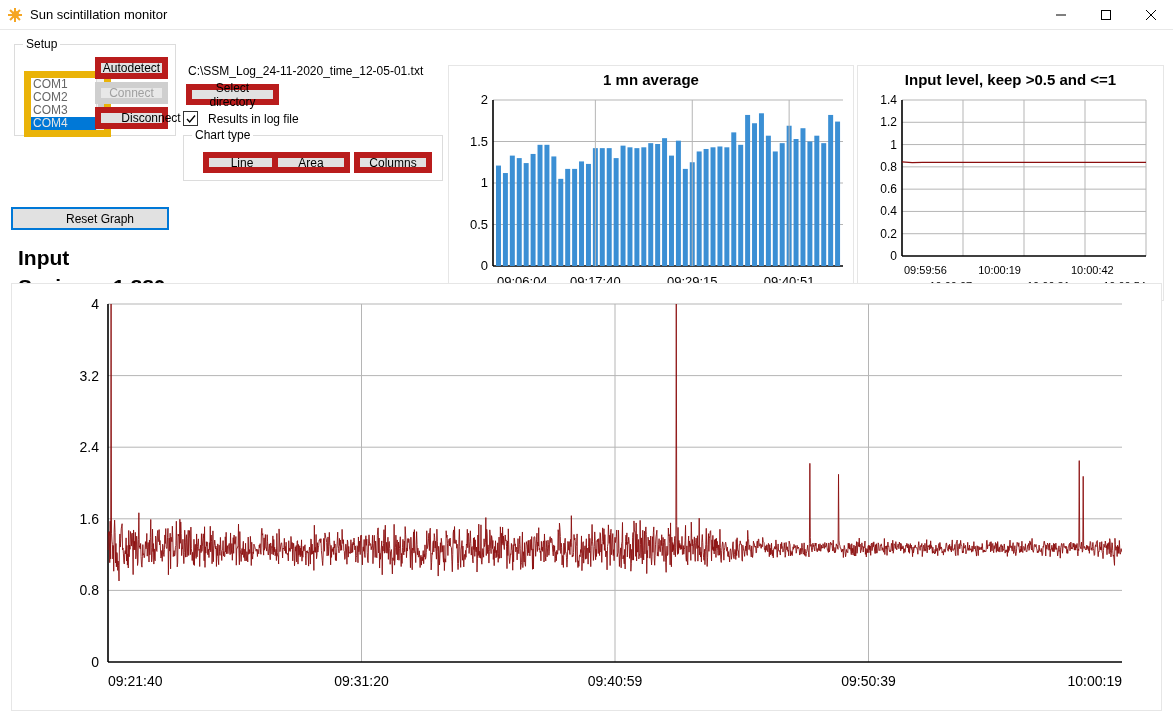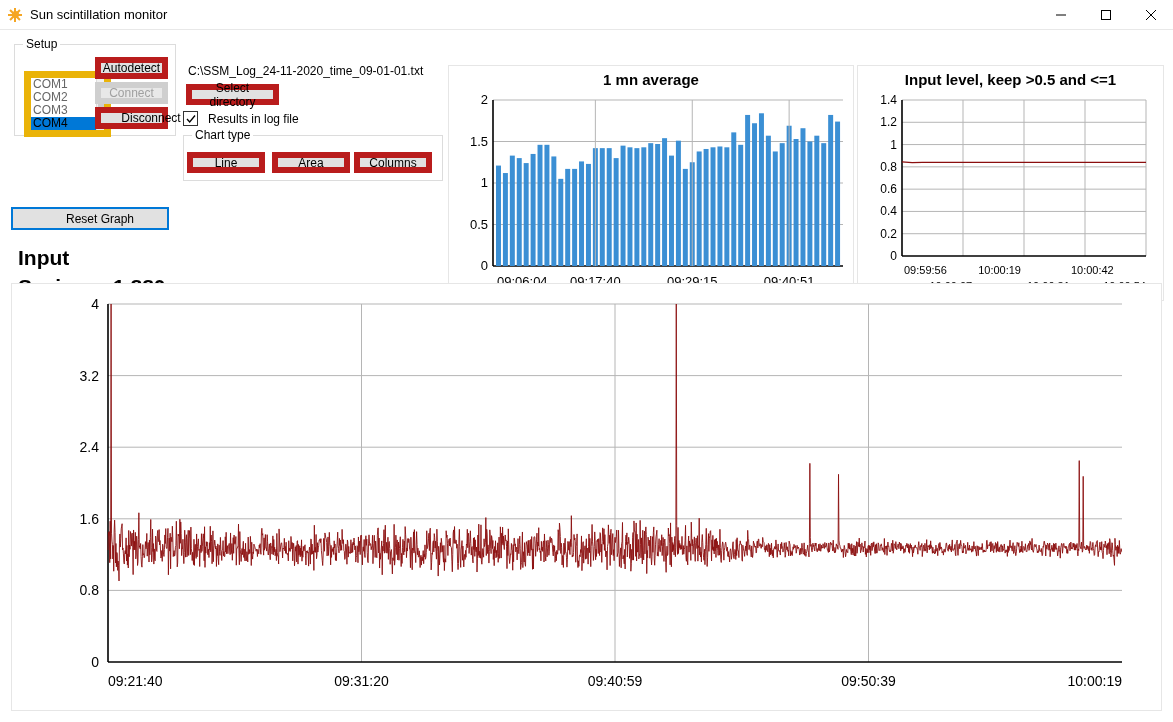--- a/index.html
+++ b/index.html
@@ -61,21 +61,21 @@
   
   #comlist{
     position:absolute;left:9px;top:26px;width:73px;height:52px;
     border:7px solid #eab308;background:#fff;overflow:hidden;
     box-sizing:content-box;
   }
   .comitem{
     height:13px;line-height:13px;font-size:12px;padding-left:2px;color:#666;
     white-space:nowrap;
   }
-  .comitem.sel{background:#0078d7;color:#000000;}
+  .comitem.sel{background:#0078d7;color:#e5e5e5;}
   #comscroll{
     position:absolute;left:65px;top:0px;width:14px;height:52px;
     background:#f0f0f0;border-left:1px solid #dcdcdc;
   }
   .sbarrow{width:14px;height:13px;display:flex;align-items:center;justify-content:center;color:#555;font-size:8px;}
   #sbthumb{position:absolute;left:1px;top:14px;width:12px;height:20px;background:#cdcdcd;}
   
   .readout-label{font-family:"Liberation Sans",sans-serif;font-weight:bold;font-size:21px;}
   .readout-value{font-family:"Liberation Sans",sans-serif;font-weight:bold;font-size:21px;}
   
@@ -168,34 +168,34 @@
   <div style="position:absolute;left:100px;top:216px;margin-top:48px;">
     <span class="readout-value">0.840</span>
   </div>
   <div style="position:absolute;left:18px;top:245px;">
     <span class="readout-label">Seeing</span>
   </div>
   <div style="position:absolute;left:113px;top:245px;">
     <span class="readout-value">1.880</span>
   </div>
 
-  <div style="position:absolute;left:188px;top:34px;font-size:12px;">C:\SSM_Log_24-11-2020_time_09-01-01.txt</div>
+  <div style="position:absolute;left:188px;top:34px;font-size:12px;">C:\SSM_Log_24-11-2020_time_12-05-01.txt</div>
   <div class="btn" style="position:absolute;left:186px;top:54px;width:93px;height:21px;">Select directory</div>
   <div style="position:absolute;left:183px;top:81px;display:flex;align-items:center;gap:10px;">
     <span class="cbbox">
       <svg width="10" height="10" viewBox="0 0 10 10">
           <polyline points="1,5 3.7,8 9,1.5" fill="none" stroke="#000" stroke-width="1.3"></polyline>
         </svg>
     </span>
     <span>Results in log file</span>
   </div>
 
   <div class="groupbox" style="left:183px;top:105px;width:258px;height:44px;">
     <div class="grouplabel">Chart type</div>
-    <div class="btn" style="position:absolute;left:3px;top:16px;width:78px;height:21px;">Line</div>
+    <div class="btn" style="position:absolute;left:19px;top:16px;width:78px;height:21px;">Line</div>
     <div class="btn" style="position:absolute;left:88px;top:16px;width:78px;height:21px;">Area</div>
     <div class="btn" style="position:absolute;left:170px;top:16px;width:78px;height:21px;">Columns</div>
   </div>
 
 
   <div class="chartpanel" style="left:448px;top:35px;width:404px;height:234px;">
     <div class="charttitle">1 mn average</div>
     <svg id="barsvg" width="404" height="206" viewBox="0 0 404 206" style="position:absolute;left:0;top:28px;">
         <text x="39" y="176" font-size="13" text-anchor="end" fill="#000" font-family="&quot;Liberation Sans&quot;, sans-serif">0</text>
         <line x1="44" y1="130.5" x2="394" y2="130.5" stroke="#b5b5b5" stroke-width="1"></line>

